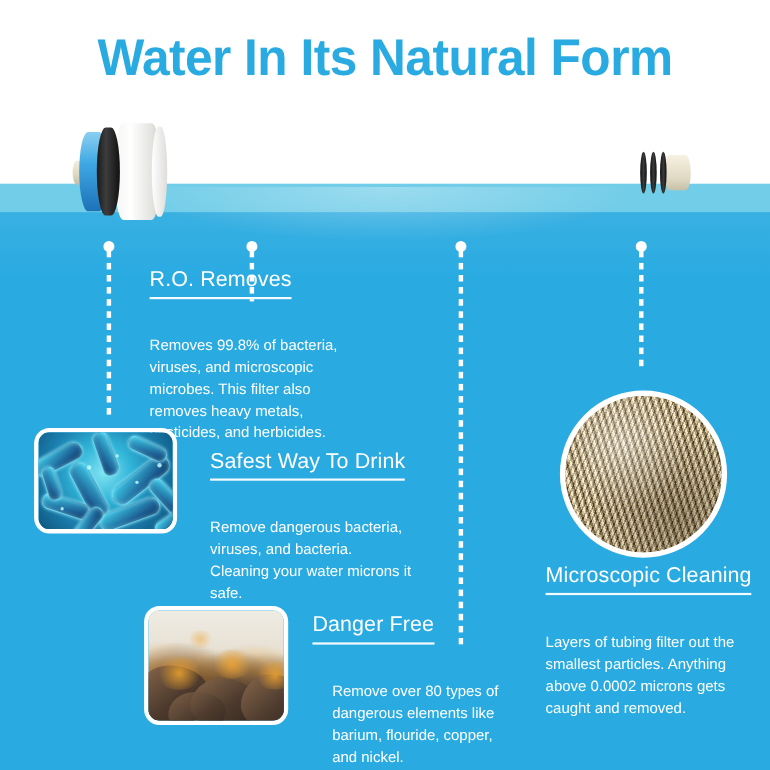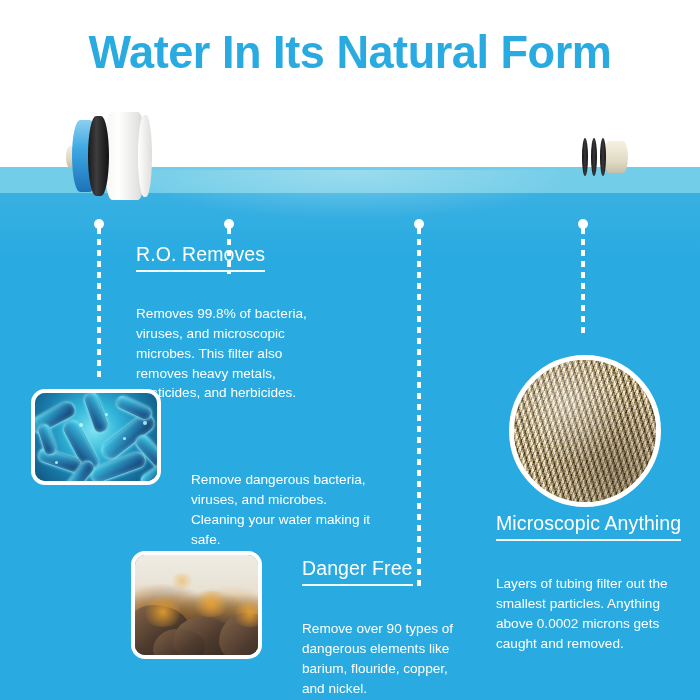--- a/index.html
+++ b/index.html
@@ -439,45 +439,49 @@
       <div class="rod" style="left:24px;  top:78px; width:38px; height:12px; transform:rotate(-52deg);"></div>
       <div class="rod" style="left:-4px;  top:40px; width:30px; height:11px; transform:rotate(72deg);"></div>
       <div class="rod" style="left:104px; top:74px; width:34px; height:12px; transform:rotate(-34deg);"></div>
       <div class="speck" style="left:44px; top:30px; width:4px; height:4px;"></div>
       <div class="speck" style="left:88px; top:44px; width:3px; height:3px;"></div>
       <div class="speck" style="left:20px; top:68px; width:3px; height:3px;"></div>
       <div class="speck" style="left:70px; top:20px; width:3px; height:3px;"></div>
       <div class="speck" style="left:108px;top:28px; width:4px; height:4px;"></div>
     </div>
   </div>
-  <div class="body-text" style="left:191px; top:441px; width:185px;">Remove dangerous bacteria, viruses, and microbes. Cleaning your water making it safe.</div>
+  <div class="heading" style="left:191px; top:408px;">
+    <span>Safest Way To Drink</span>
+    <span class="rule"></span>
+  </div>
+  <div class="body-text" style="left:191px; top:441px; width:185px;">Remove dangerous bacteria, viruses, and bacteria. Cleaning your water microns it safe.</div>
 
   <div class="tile" style="left:131px; top:551px; width:131px; height:108px;">
     <div class="tile-inner">
       <div class="photo-rust"></div>
       <div class="rustblob" style="left:-12px; top:50px; width:66px; height:54px;"></div>
       <div class="rustblob" style="left:38px;  top:62px; width:60px; height:46px;"></div>
       <div class="rustblob" style="left:84px;  top:58px; width:58px; height:52px;"></div>
       <div class="rustblob" style="left:18px;  top:74px; width:52px; height:38px; opacity:.8;"></div>
       <div class="rustglow" style="left:6px;   top:42px; width:44px; height:30px;"></div>
       <div class="rustglow" style="left:56px;  top:36px; width:40px; height:26px;"></div>
       <div class="rustglow" style="left:96px;  top:46px; width:38px; height:26px;"></div>
       <div class="rustglow" style="left:34px;  top:18px; width:26px; height:16px; opacity:.55;"></div>
     </div>
   </div>
-  <div class="heading" style="left:302px; top:557px;">
+  <div class="heading" style="left:284px; top:557px;">
     <span>Danger Free</span>
     <span class="rule"></span>
   </div>
-  <div class="body-text" style="left:302px; top:590px; width:164px;">Remove over 90 types of dangerous elements like barium, flouride, copper, and nickel.</div>
+  <div class="body-text" style="left:302px; top:590px; width:164px;">Remove over 80 types of dangerous elements like barium, flouride, copper, and nickel.</div>
 
   <div class="membrane" style="left:509px; top:355px; width:152px; height:152px;">
     <div class="membrane-weave"></div>
     <div class="membrane-weave2"></div>
     <div class="membrane-shade"></div>
   </div>
   <div class="heading" style="left:496px; top:512px;">
-    <span>Microscopic Anything</span>
+    <span>Microscopic Cleaning</span>
     <span class="rule"></span>
   </div>
   <div class="body-text" style="left:496px; top:545px; width:184px;">Layers of  tubing filter out the smallest particles. Anything above 0.0002 microns gets caught and removed.</div>
 
 </div>
 
 </body></html>

